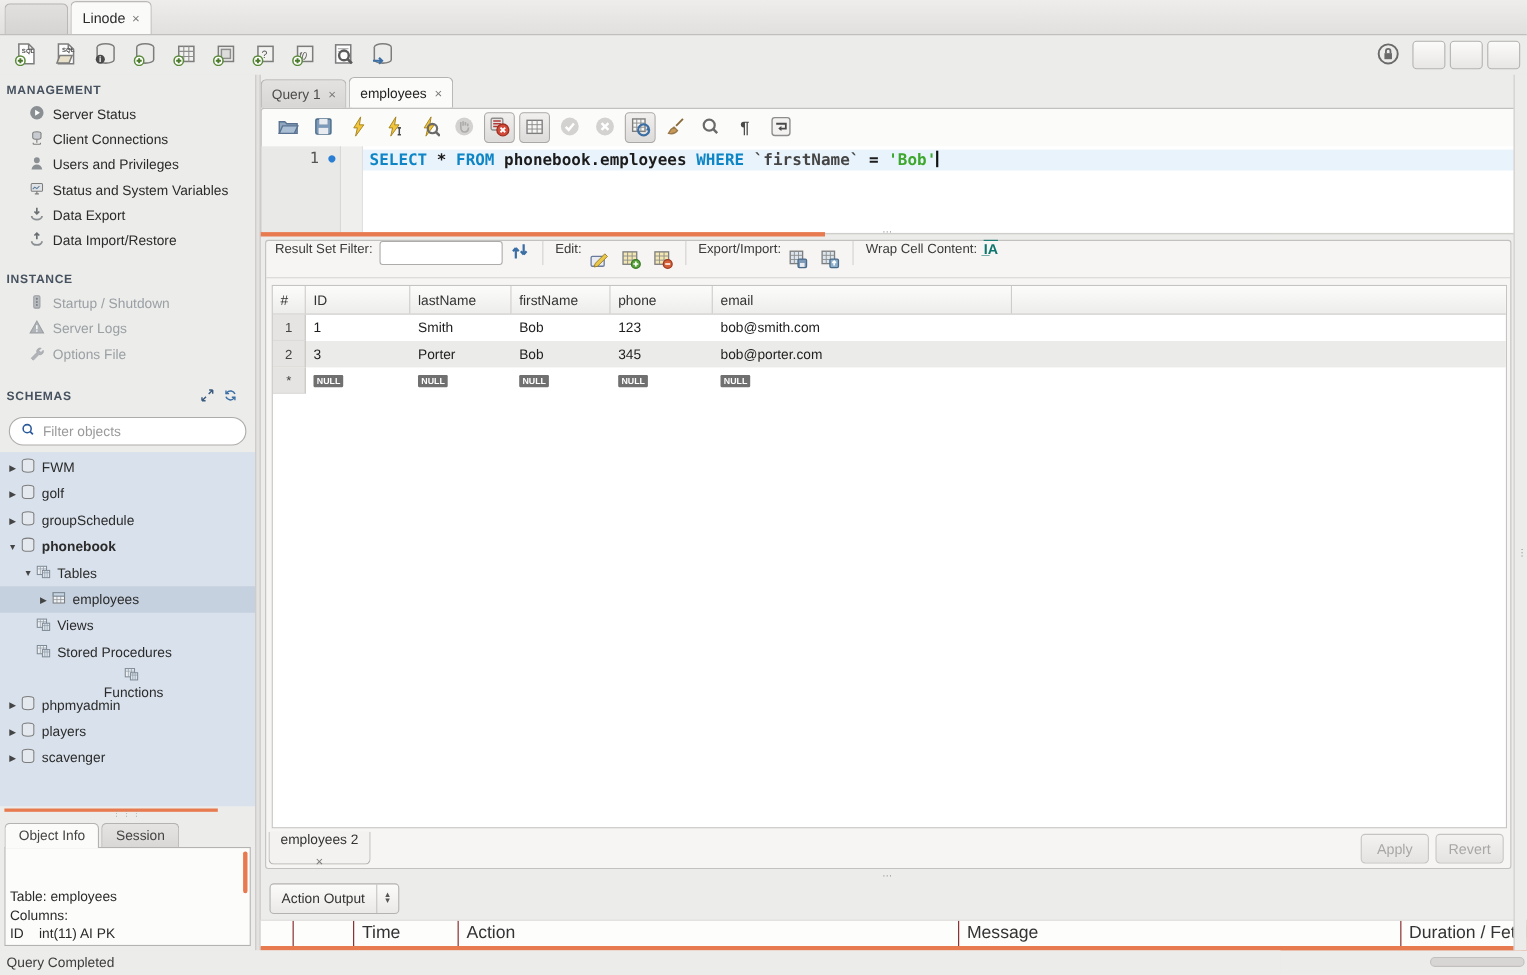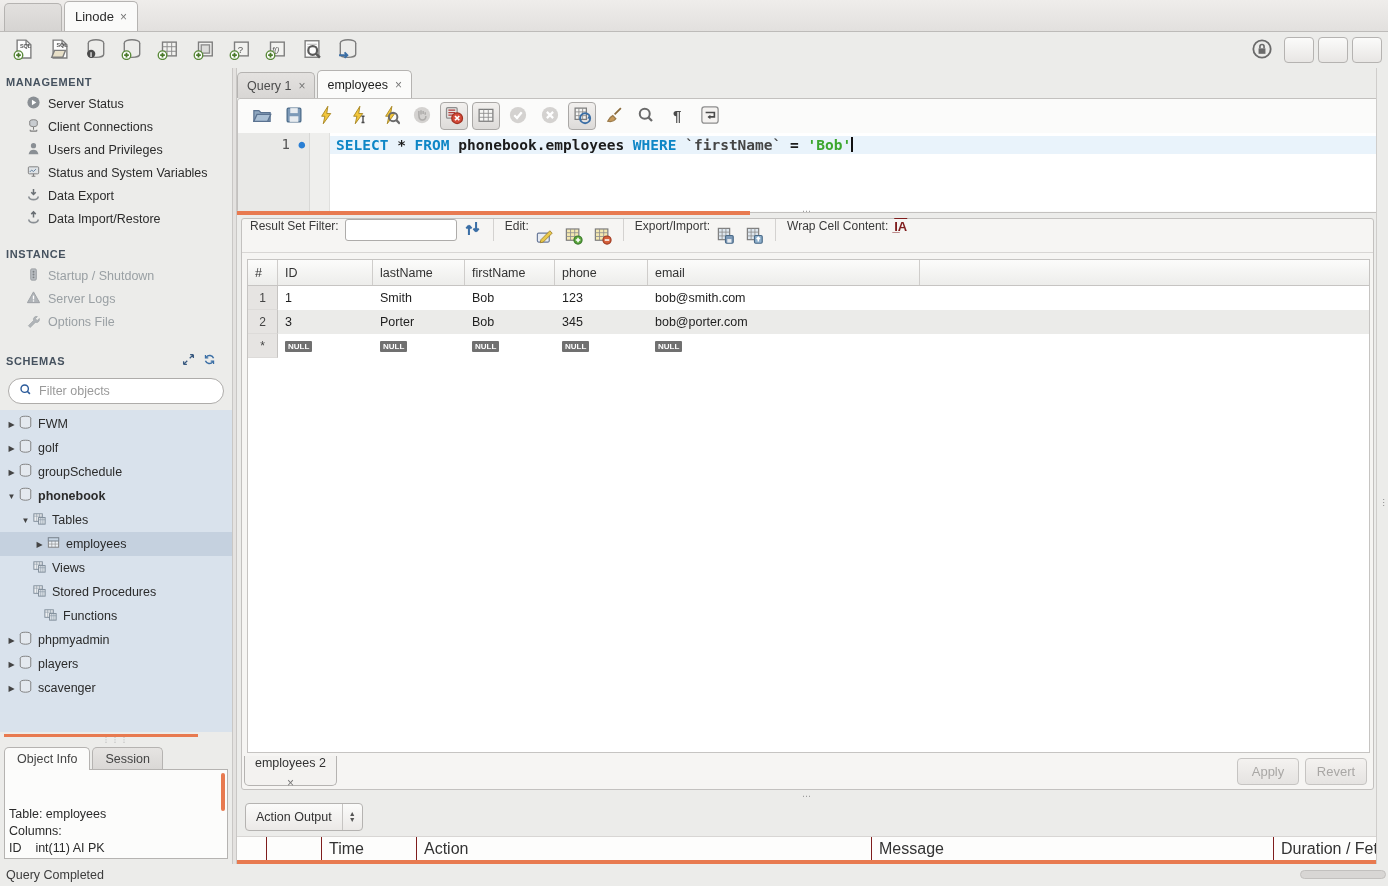--- a/index.html
+++ b/index.html
@@ -98,21 +98,21 @@
   .grip { position:absolute; color:#9a9a9a; font-size:9px; letter-spacing:1px; }
 
   #result-panel { position:absolute; left:4px; top:150px; width:1133px; height:572px;
     background:#f6f5f3; border:1px solid #c3c1bf; border-radius:3px; }
   #rs-toolbar { height:34px; display:flex; padding-left:8px; gap:6px; font-size:12px; color:#3a3a3a;
     border-bottom:1px solid #d8d6d4; }
   #rs-filter-input { width:112px; height:22px; border:1px solid #aeacaa; border-radius:3px; background:#fff;
     font-family:inherit; font-size:12px; padding:0 4px; outline:none; }
   .rs-sep { width:1px; height:22px; background:#d4d2d0; margin:0 5px; }
   .rs-icon svg { width:19px; height:19px; vertical-align:middle; }
-  #wrap-ia { font-size:13px; font-weight:bold; color:#7f1d1d; border-bottom:0; text-decoration:overline; }
+  #wrap-ia { font-size:13px; font-weight:bold; color:#0f766e; border-bottom:0; text-decoration:overline; }
 
   #grid { position:absolute; left:5px; top:40px; width:1123px; height:494px; background:#fff;
     border:1px solid #c6c4c2; overflow:hidden; }
   #grid-header { display:flex; height:26px; background:linear-gradient(#fcfcfb,#ededeb);
     border-bottom:1px solid #c6c4c2; }
   .gh-cell { display:flex; align-items:center; padding-left:7px; font-size:12.5px; color:#333;
     border-right:1px solid #cfcdcb; }
   .grid-row { display:flex; height:24px; align-items:stretch; }
   .grid-row.alt { background:#ebebe9; }
   .gr-num { display:flex; align-items:center; justify-content:center; background:#e6e4e2;
@@ -450,21 +450,21 @@
       <div class="tree-row" style="padding-left: 20px;">
         <span class="twisty"></span>
         <span><svg viewBox="0 0 16 16" xmlns="http://www.w3.org/2000/svg">
             <rect x="2" y="3" width="9" height="8" fill="#eef0f2" stroke="#7d8a97"></rect>
             <path d="M2 5.5h9M5 3v8M8 3v8" stroke="#8d9aa7" stroke-width=".7"></path>
             <rect x="7" y="7" width="7" height="7" fill="#dfe5ea" stroke="#7d8a97"></rect>
             <path d="M7 9.3h7M9.3 7v7M11.6 7v7" stroke="#8d9aa7" stroke-width=".7"></path>
           </svg></span>
         <span>Stored Procedures</span>
       </div>
-      <div class="tree-row" style="padding-left: 31px;">
+      <div class="tree-row" style="padding-left: 11px; flex-direction: column;">
         <span class="twisty"></span>
         <span><svg viewBox="0 0 16 16" xmlns="http://www.w3.org/2000/svg">
             <rect x="2" y="3" width="9" height="8" fill="#eef0f2" stroke="#7d8a97"></rect>
             <path d="M2 5.5h9M5 3v8M8 3v8" stroke="#8d9aa7" stroke-width=".7"></path>
             <rect x="7" y="7" width="7" height="7" fill="#dfe5ea" stroke="#7d8a97"></rect>
             <path d="M7 9.3h7M9.3 7v7M11.6 7v7" stroke="#8d9aa7" stroke-width=".7"></path>
           </svg></span>
         <span>Functions</span>
       </div>
       <div class="tree-row" style="padding-left: 6px;">

